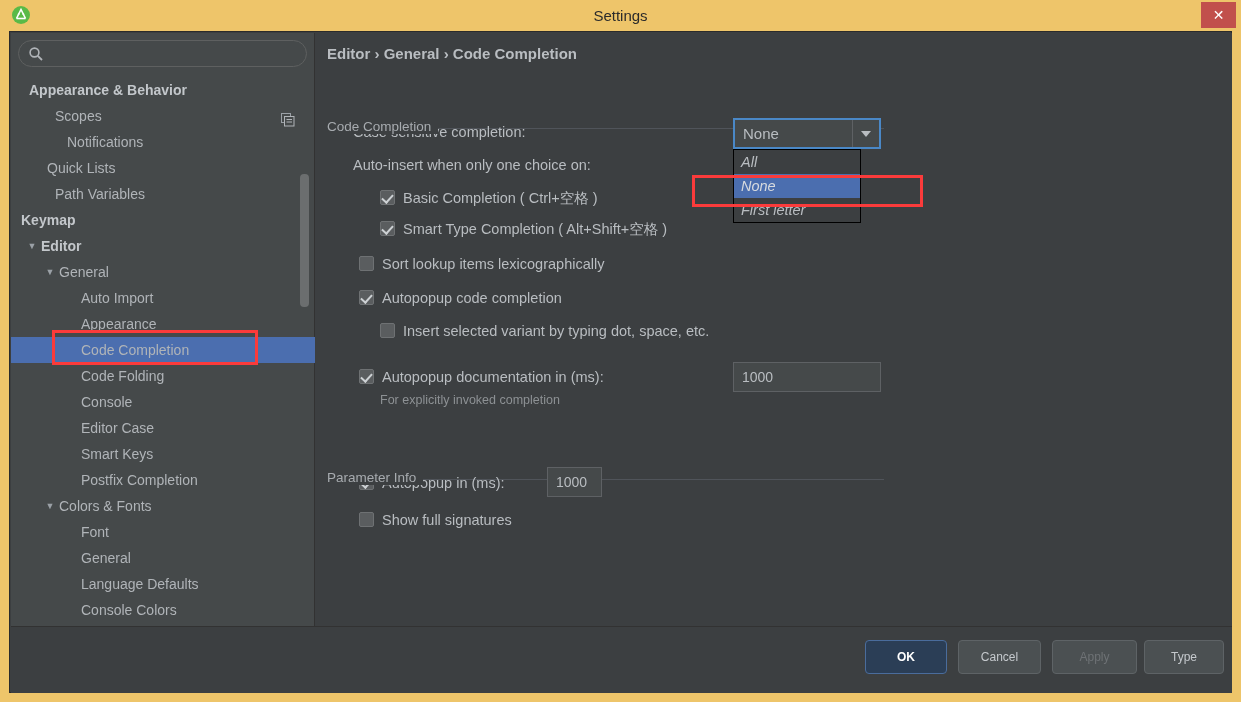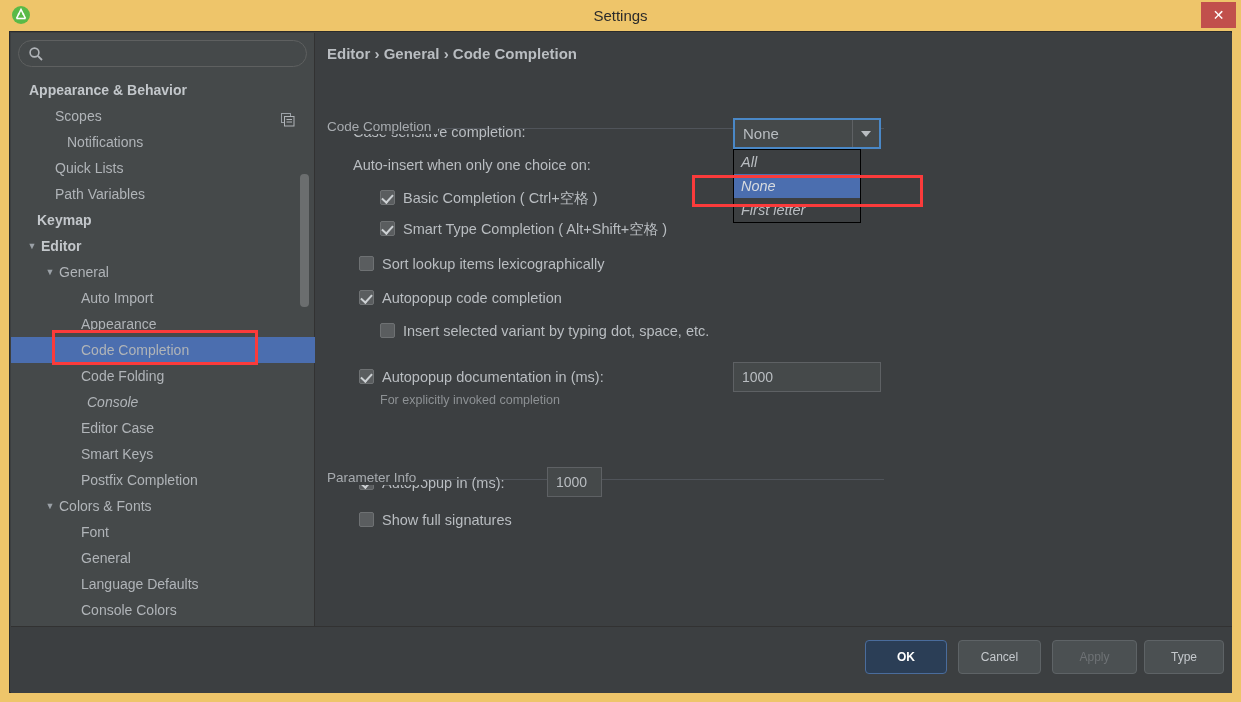--- a/index.html
+++ b/index.html
@@ -318,27 +318,27 @@
                 <rect x="0.5" y="0.5" width="9" height="9" fill="none" stroke="#9aa0a6"></rect>
                 <rect x="3.5" y="3.5" width="9.5" height="9.5" fill="#45494a" stroke="#b0b4b8"></rect>
                 <line x1="5.5" y1="6.5" x2="11" y2="6.5" stroke="#b0b4b8"></line>
                 <line x1="5.5" y1="9" x2="11" y2="9" stroke="#b0b4b8"></line>
               </svg></span>
           </div>
           <div class="tree-row">
             <span class="tree-label" style="left: 44px; margin-left: 12px;">Notifications</span>
           </div>
           <div class="tree-row">
-            <span class="tree-label" style="left: 44px; text-align: center;">Quick Lists</span>
+            <span class="tree-label" style="left: 36px; text-align: center;">Quick Lists</span>
           </div>
           <div class="tree-row">
             <span class="tree-label" style="left: 44px;">Path Variables</span>
           </div>
           <div class="tree-row bold">
-            <span class="tree-label" style="left: 26px;">Keymap</span>
+            <span class="tree-label" style="left: 10px;">Keymap</span>
           </div>
           <div class="tree-row bold">
             <span class="tree-arrow" style="left: 14px;">▼</span>
             <span class="tree-label" style="left: 30px;">Editor</span>
           </div>
           <div class="tree-row">
             <span class="tree-arrow" style="left: 32px;">▼</span>
             <span class="tree-label" style="left: 48px;">General</span>
           </div>
           <div class="tree-row">
@@ -347,21 +347,21 @@
           <div class="tree-row">
             <span class="tree-label" style="left: 70px;">Appearance</span>
           </div>
           <div class="tree-row selected">
             <span class="tree-label" style="left: 70px;">Code Completion</span>
           </div>
           <div class="tree-row">
             <span class="tree-label" style="left: 70px;">Code Folding</span>
           </div>
           <div class="tree-row">
-            <span class="tree-label" style="left: 76px; font-style: italic;">Console</span>
+            <span class="tree-label" style="left: 70px;">Console</span>
           </div>
           <div class="tree-row">
             <span class="tree-label" style="left: 70px;">Editor Case</span>
           </div>
           <div class="tree-row">
             <span class="tree-label" style="left: 70px;">Smart Keys</span>
           </div>
           <div class="tree-row">
             <span class="tree-label" style="left: 70px;">Postfix Completion</span>
           </div>

